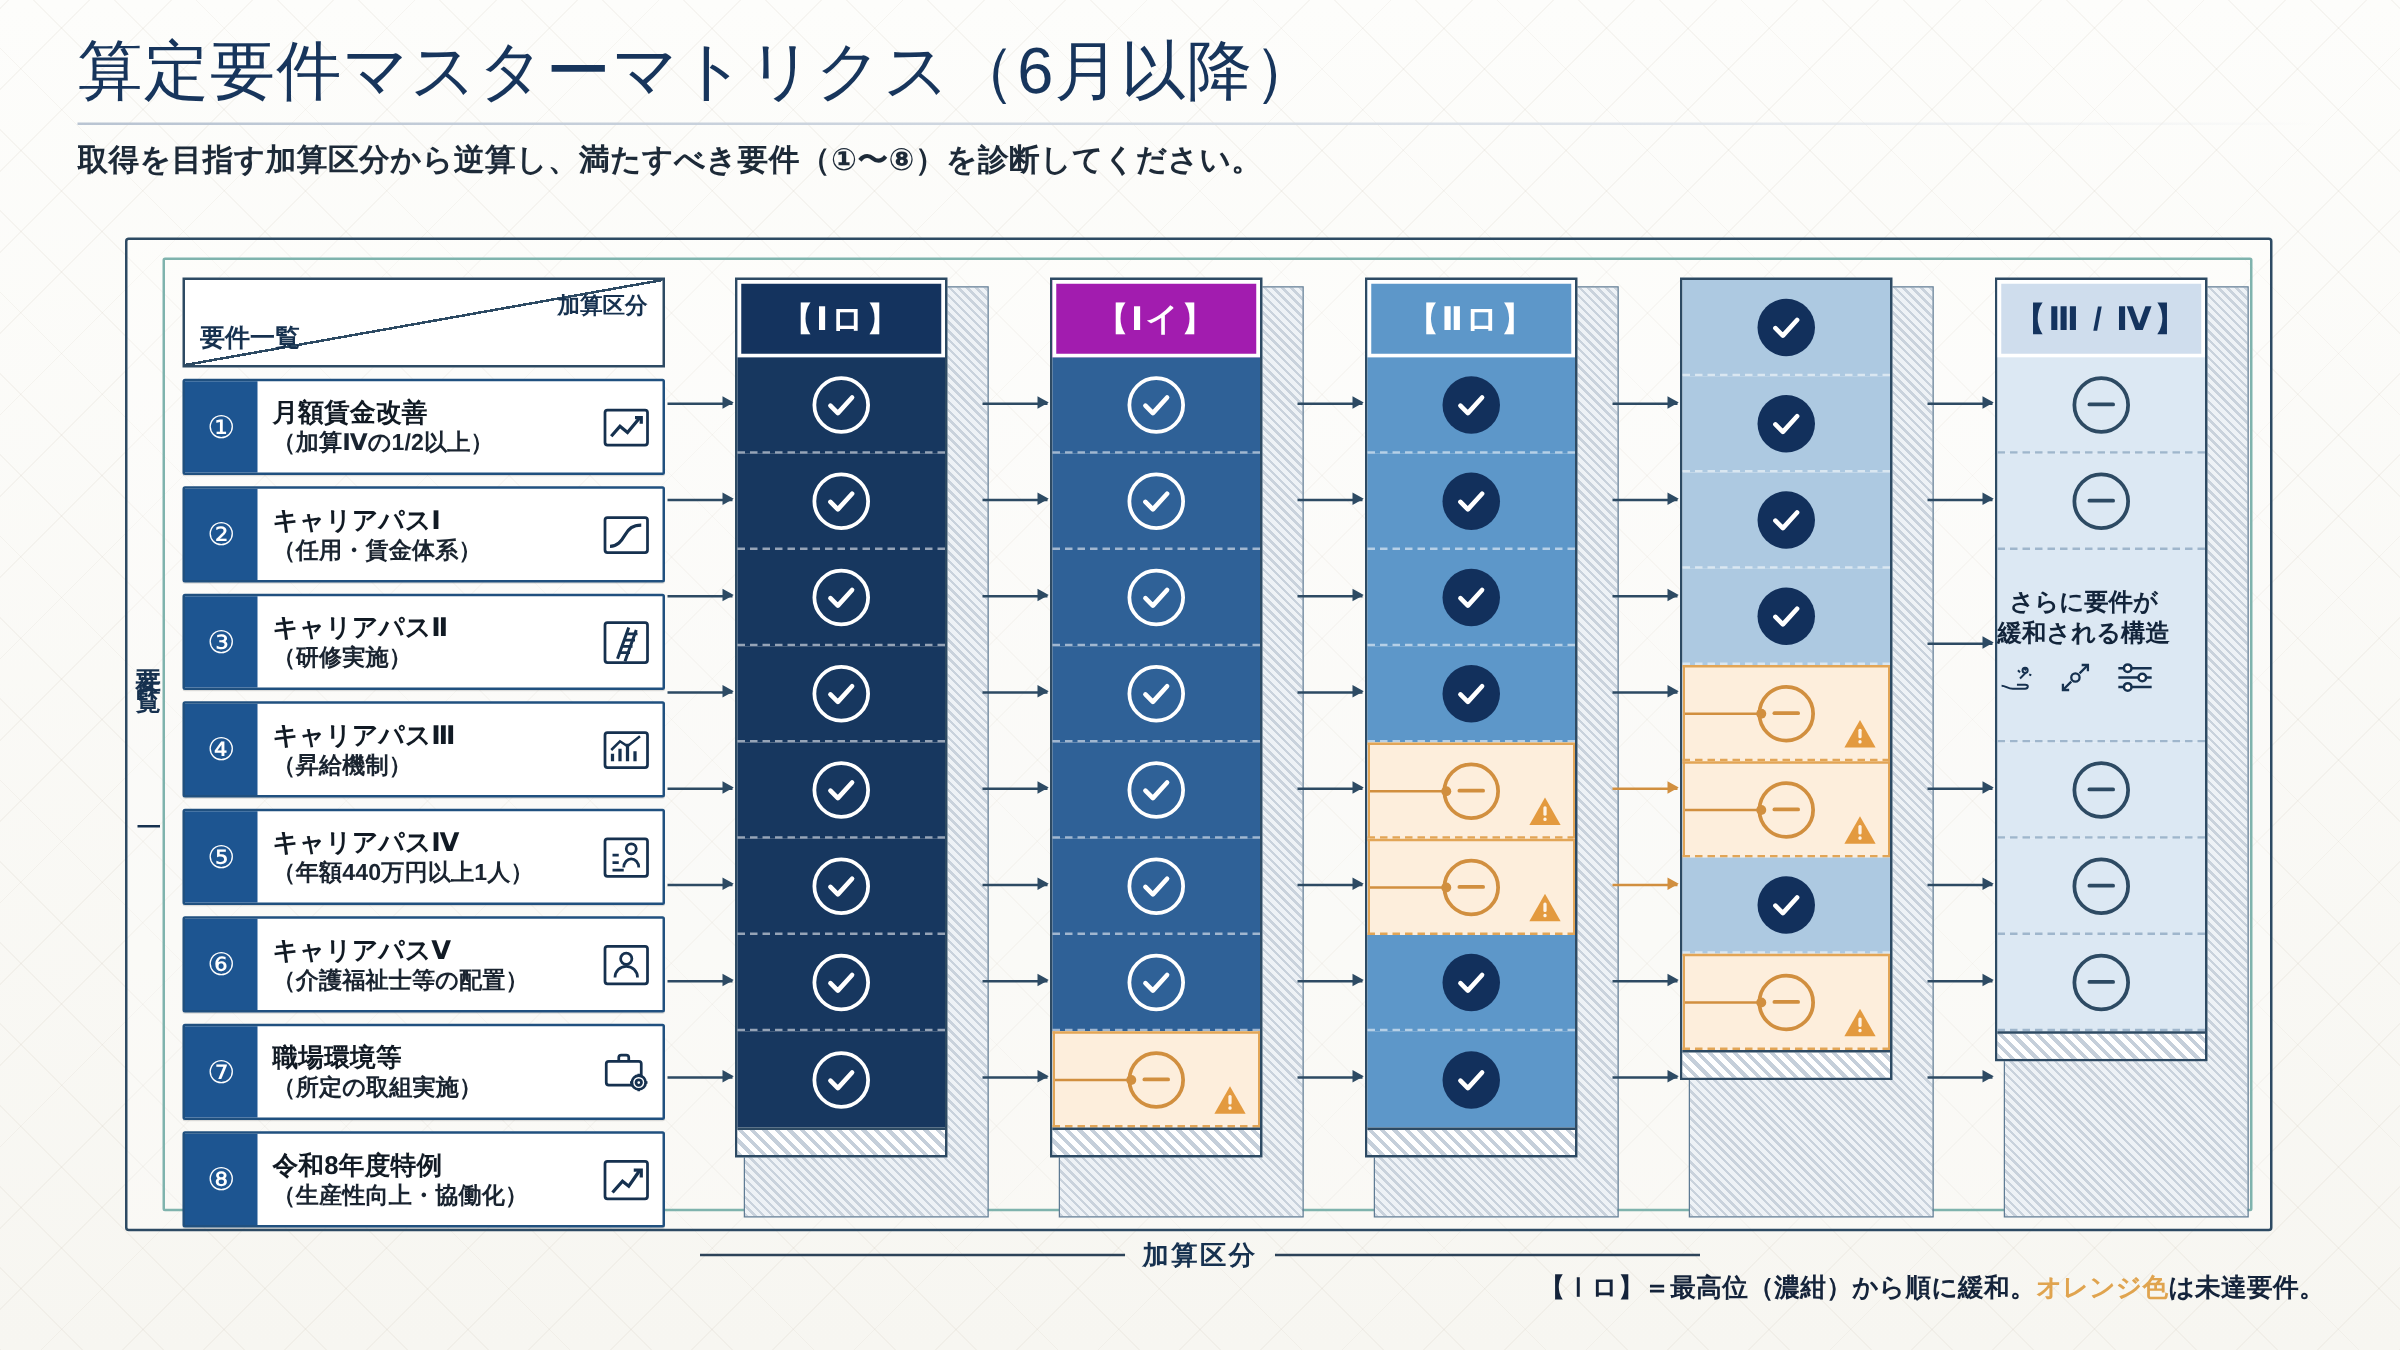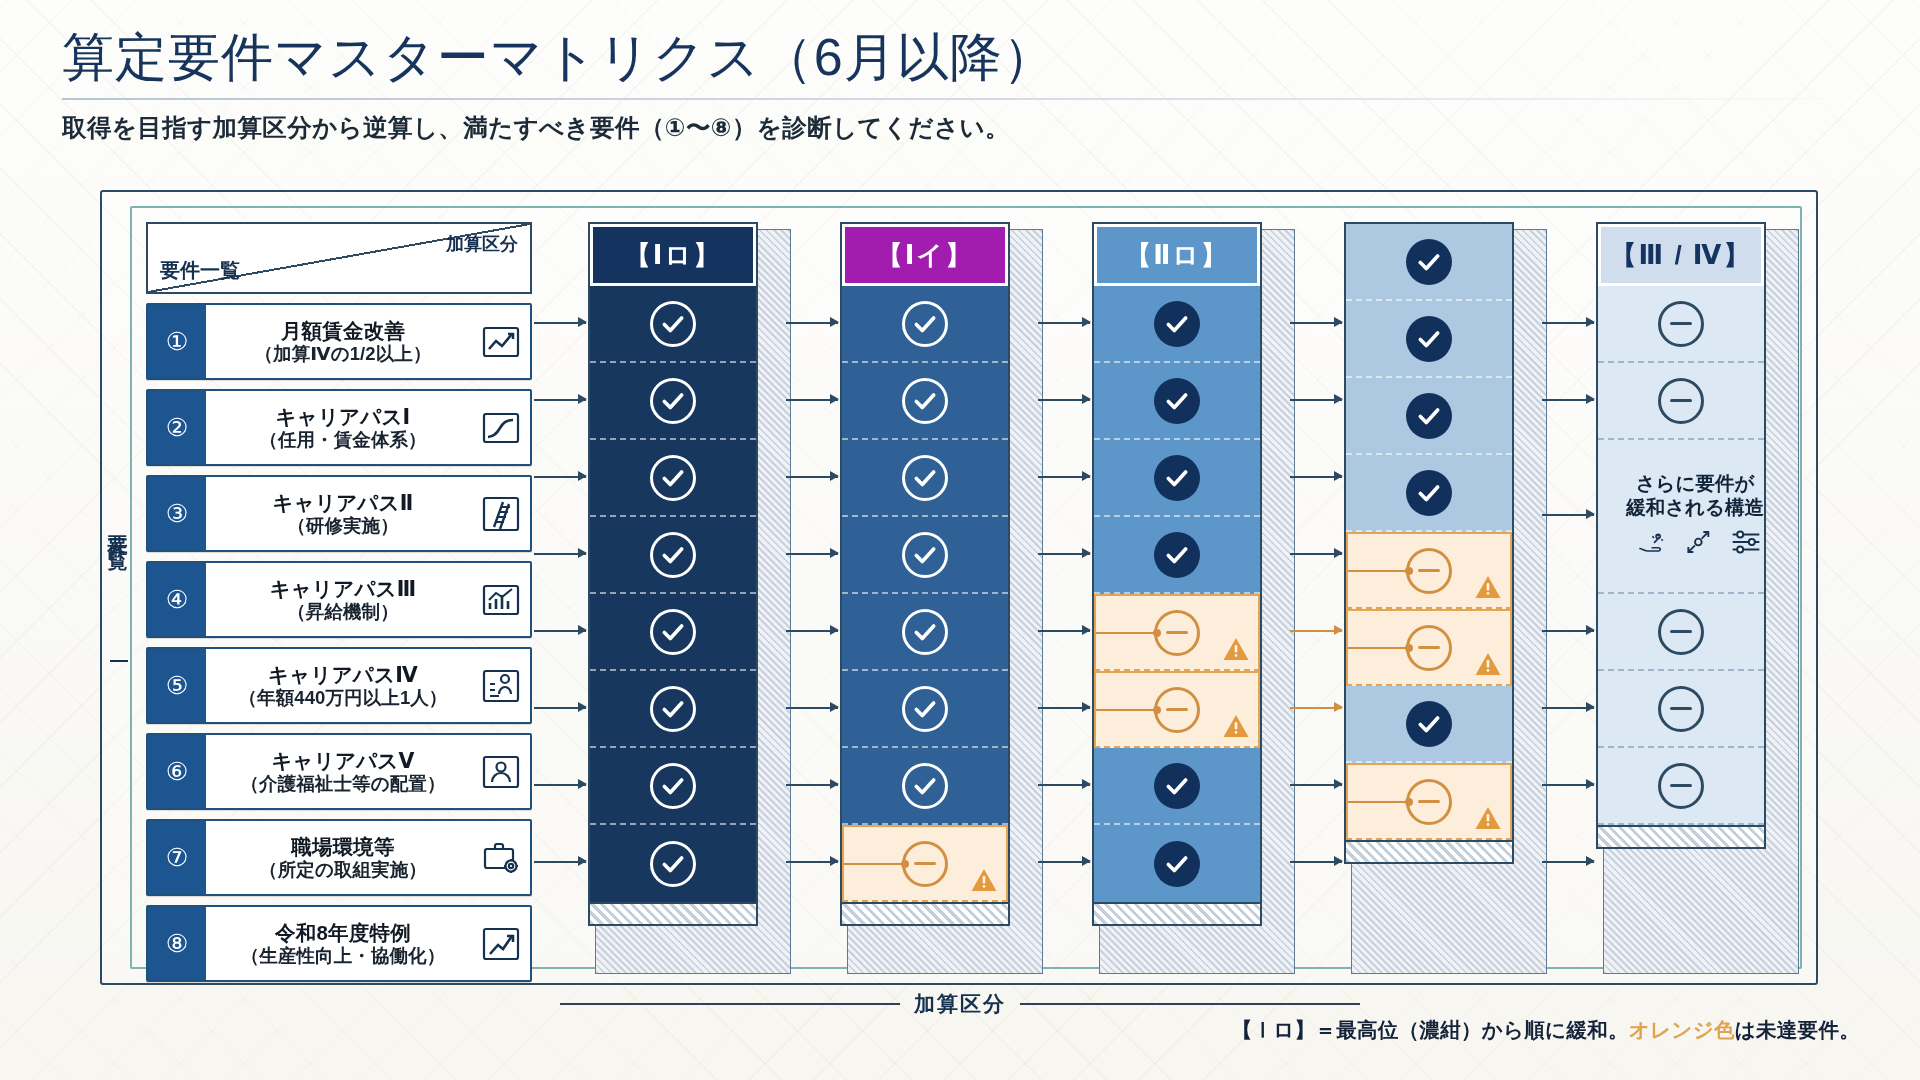--- a/index.html
+++ b/index.html
@@ -98,21 +98,21 @@
     border-radius: 2px;
     box-shadow: 0 1px 0 rgba(0,0,0,0.12);
   }
   .req-num {
     width: 58px; background: #1d5591; color: #ffffff;
     display: flex; align-items: center; justify-content: center;
     font-size: 25px; font-weight: 400;
   }
   .req-text {
     flex: 1; padding: 7px 4px 6px 12px;
-    display: flex; flex-direction: column; justify-content: center; align-items: center;
+    display: flex; flex-direction: column; justify-content: center;
   }
   .req-main { font-size: 20.5px; font-weight: 700; color: #111a24; line-height:1.18; letter-spacing:0.2px;}
   .req-sub  { font-size: 18.5px; font-weight: 700; color: #1a2430; line-height:1.18; letter-spacing:0.1px;}
   .req-icon {
     width: 58px; display: flex; align-items: center; justify-content: center;
     color: #16314f;
   }
   .req-icon svg { width: 40px; height: 40px; }
 
   
@@ -190,21 +190,21 @@
     height: 2px; background: #d18f3f; width: 62px;
   }
   .stub::after {
     content: ""; position: absolute; right: -3px; top: -3px;
     width: 8px; height: 8px; border-radius: 50%; background: #d18f3f;
   }
 
   
   .note-cell {
     height: 154px; display: flex; flex-direction: column;
-    align-items: flex-end; justify-content: center; gap: 8px;
+    align-items: flex-start; justify-content: center; gap: 8px;
     border-bottom: 2px dashed #9fb6cc;
   }
   .note-text {
     font-size: 19.5px; font-weight: 700; color: #12243a;
     line-height: 1.25; text-align: center;
   }
   .note-icons { display: flex; gap: 10px; align-items: center; color: #16314f; }
   .note-icons svg { width: 36px; height: 30px; }
   .cell.dashed-light { border-bottom: 2px dashed #9fb6cc; }
 

